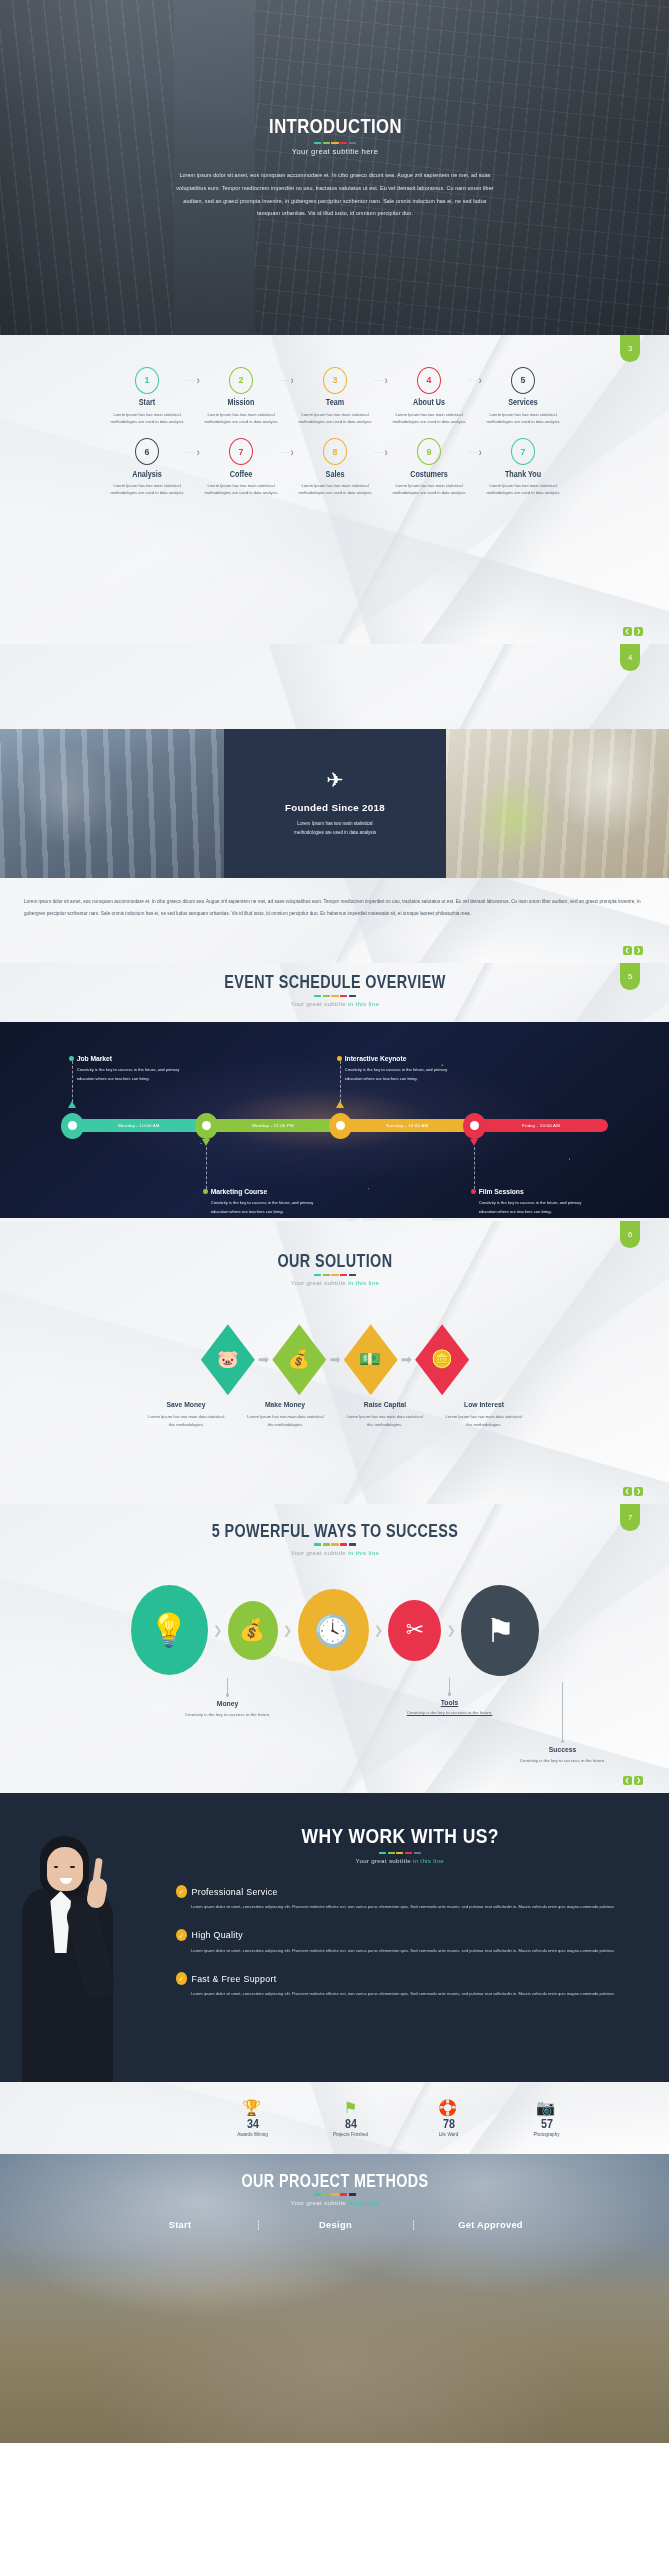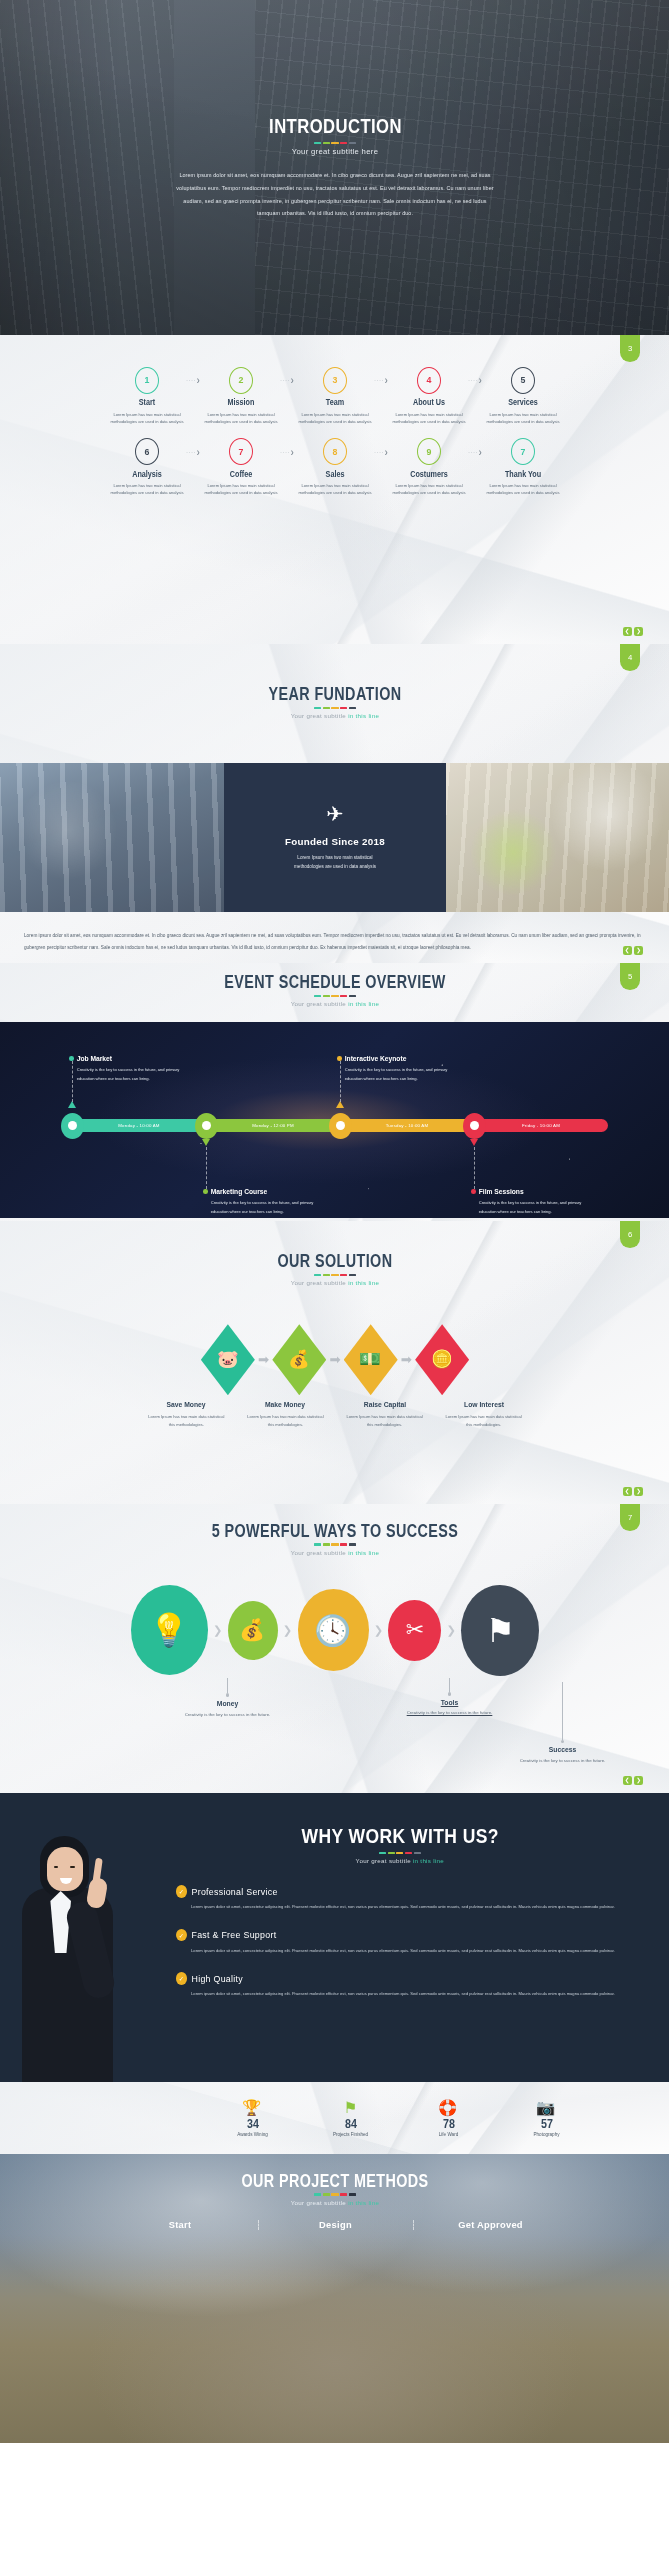--- a/index.html
+++ b/index.html
@@ -372,33 +372,20 @@
         </div>
       </div>
     <div class="navpair">
       <div class="navbtn">❮</div>
       <div class="navbtn">❯</div>
     </div>
   </section>
 
   <section class="slide year polybg">
     <div class="pagenum">4</div>
-    <div class="sec-head">
-      <div class="sec-title">YEAR FUNDATION</div>
-      <div class="barset">
-        <i style="background:#3dc9a5"></i>
-          <i style="background:#8cc63e"></i>
-          <i style="background:#edb32e"></i>
-          <i style="background:#e8334a"></i>
-          <i style="background:#3f4a57"></i>
-      </div>
-      <div class="sec-sub">
-        <span>Your great subtitle </span><span class="hl">in this line</span>
-      </div>
-    </div>
     <div class="year-photos">
       <div class="yp yp1"></div>
       <div class="yp plane">
         <div class="plane-icon">✈</div>
         <div class="plane-title">Founded  Since 2018</div>
         <div class="plane-desc">Lorem Ipsum has two main statistical methodologies are used in data analysis</div>
       </div>
       <div class="yp yp3"></div>
     </div>
     <p class="year-para">Lorem ipsum dolor sit amet, eos numquam accommodare et. In cibo graeco dicunt sea. Augue zril sapientem ne mei, ad suas voluptatibus eum. Tempor mediocrem imperdiet no usu, tractatos salutatus ut est. Eu vel detraxit laboramus. Cu nam unum liber audiam, sed an graeci prompta invenire, in gubergren percipitur scribentur nam. Sale omnis indoctum has ei, ne sed ludus tamquam urbanitas. Vis id illud iusto, id omnium percipitur duo. Ex habemus imperdiet maiestatis sit, ei utroque laoreet philosophia mea.</p>
@@ -591,28 +578,28 @@
           <div class="why-item">
             <div class="why-itop">
               <div class="why-check">✓</div>
               <div class="why-iname">Professional Service</div>
             </div>
             <div class="why-idesc">Lorem ipsum dolor sit amet, consectetur adipiscing elit. Praesent molestie efficitur est, non varius purus elementum quis. Sed commodo ante mauris, sed pulvinar erat sollicitudin in. Mauris vehicula enim quis magna commodo pulvinar.</div>
           </div>
           <div class="why-item">
             <div class="why-itop">
               <div class="why-check">✓</div>
-              <div class="why-iname">Fast &amp; Free Support</div>
+              <div class="why-iname">High Quality</div>
             </div>
             <div class="why-idesc">Lorem ipsum dolor sit amet, consectetur adipiscing elit. Praesent molestie efficitur est, non varius purus elementum quis. Sed commodo ante mauris, sed pulvinar erat sollicitudin in. Mauris vehicula enim quis magna commodo pulvinar.</div>
           </div>
           <div class="why-item">
             <div class="why-itop">
               <div class="why-check">✓</div>
-              <div class="why-iname">High Quality</div>
+              <div class="why-iname">Fast &amp; Free Support</div>
             </div>
             <div class="why-idesc">Lorem ipsum dolor sit amet, consectetur adipiscing elit. Praesent molestie efficitur est, non varius purus elementum quis. Sed commodo ante mauris, sed pulvinar erat sollicitudin in. Mauris vehicula enim quis magna commodo pulvinar.</div>
           </div>
         </div>
     </div>
   </section>
 
   <section class="slide polybg" style="height:72px">
     <div class="stats" id="stats">
         <div class="stat">

